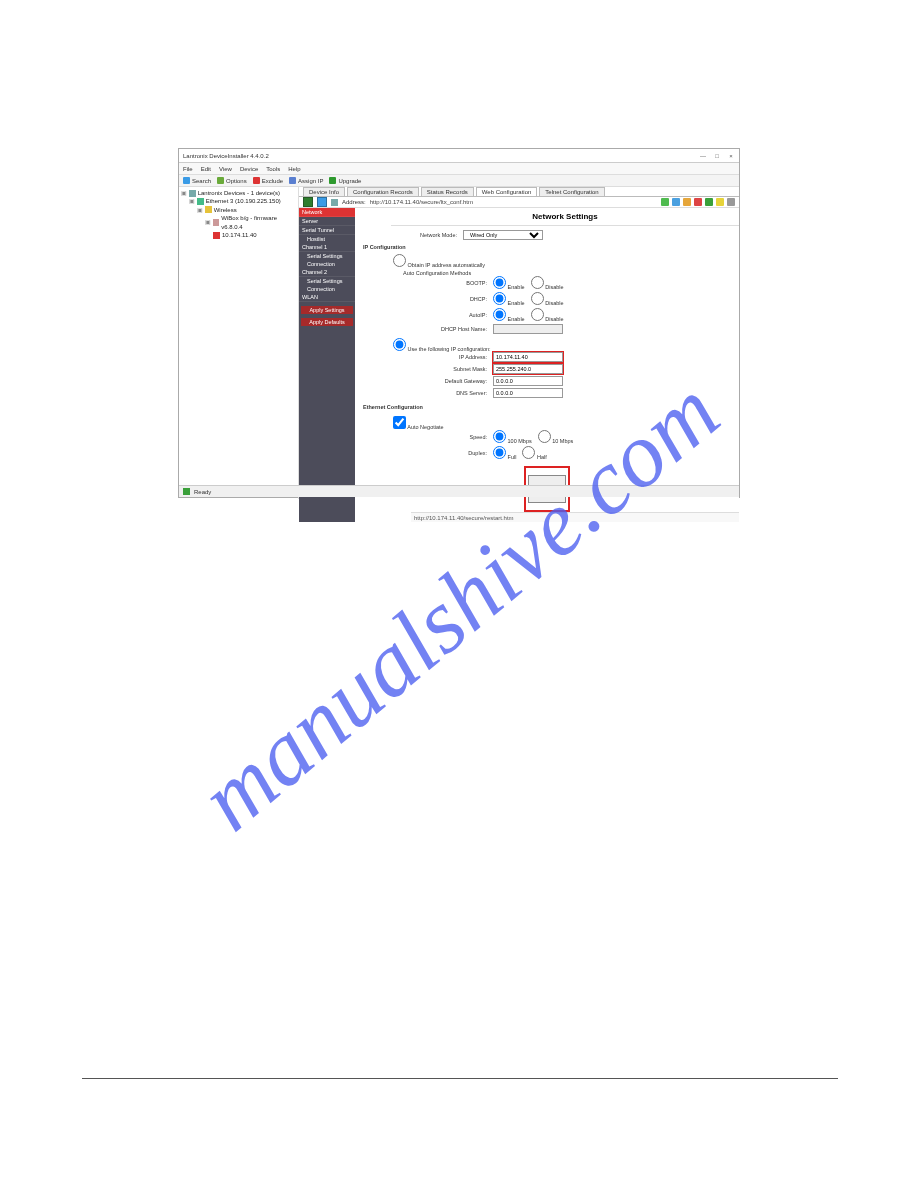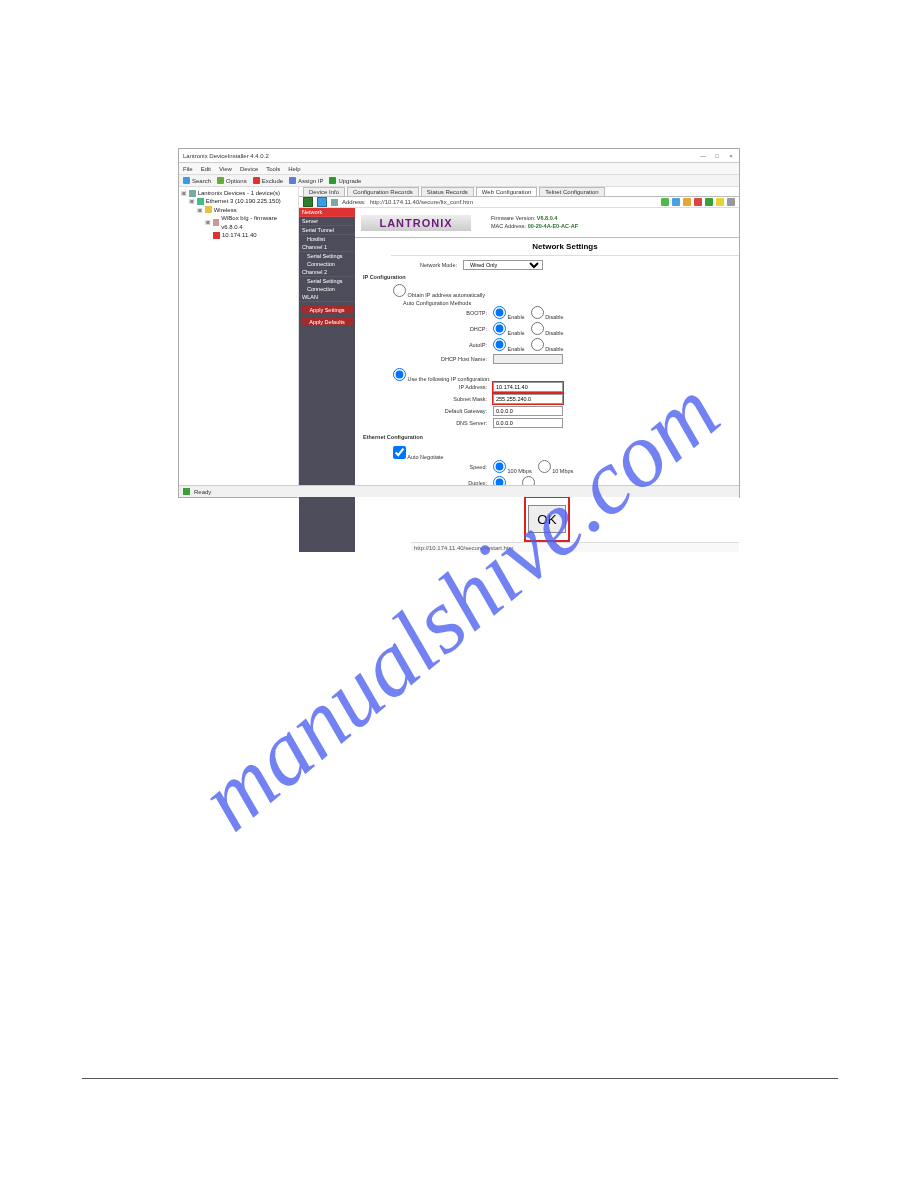--- a/index.html
+++ b/index.html
@@ -203,27 +203,20 @@
             <div class="sn-sub">Connection</div>
             <div class="sn-item">Channel 2</div>
             <div class="sn-sub">Serial Settings</div>
             <div class="sn-sub">Connection</div>
             <div class="sn-item">WLAN</div>
             <div class="sn-btn">Apply Settings</div>
             <div class="sn-btn">Apply Defaults</div>
           </div>
 
           <div class="webmain">
-            <div class="hdr">
-              <div class="brand">LANTRONIX</div>
-              <div class="hdrinfo">
-                <div><span>Firmware Version:</span> <b>V6.8.0.4</b></div>
-                <div><span>MAC Address:</span> <b>00-20-4A-E0-AC-AF</b></div>
-              </div>
-            </div>
             <div class="section-title">Network Settings</div>
 
             <div class="form">
               <div class="frow">
                 <span class="flab">Network Mode:</span>
                 <select style="width:80px"><option>Wired Only</option></select>
               </div>
               <div style="font-weight:bold;margin:4px 0">IP Configuration</div>
               <div class="inset">
                 <label><input type="radio" name="ipc" style=""> <span>Obtain IP address automatically</span></label>

